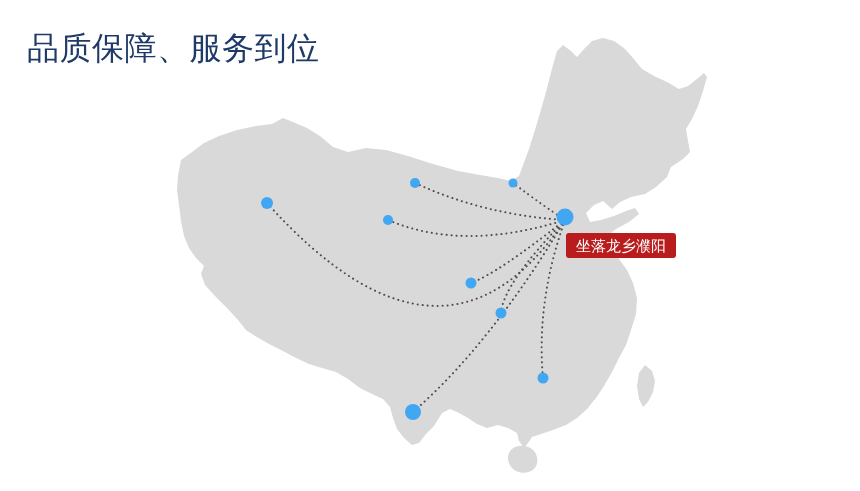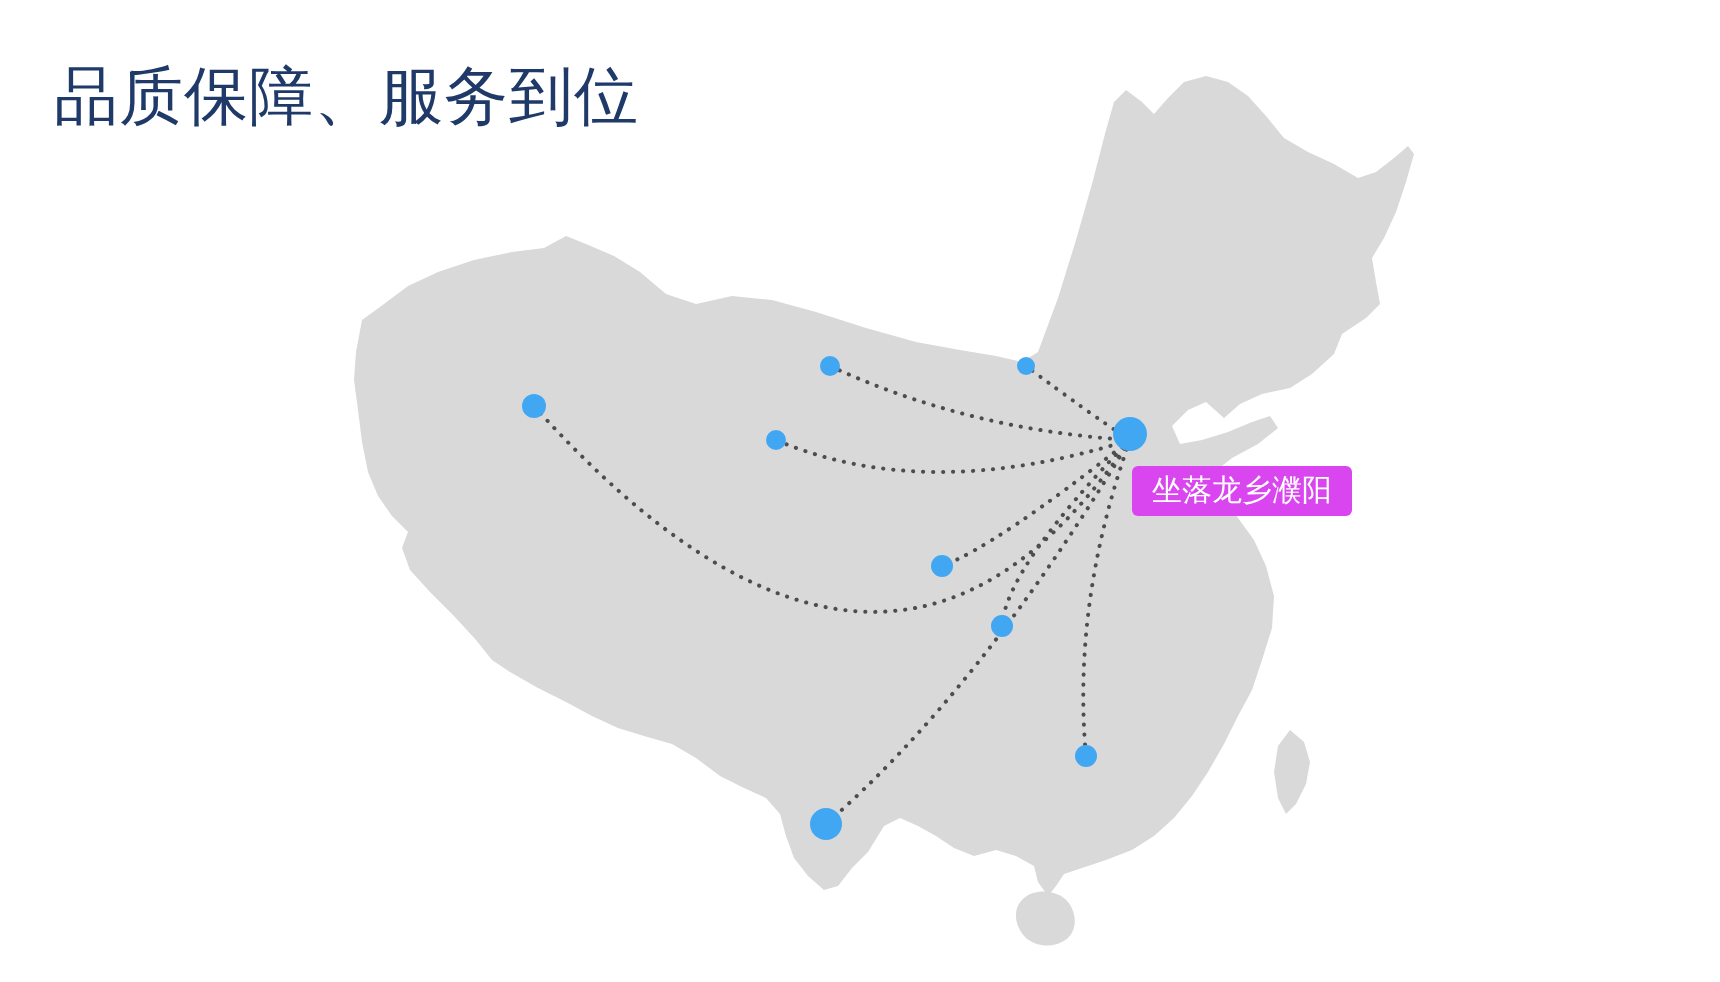--- a/index.html
+++ b/index.html
@@ -80,17 +80,17 @@
         <circle cx="388" cy="220" r="5" fill="#41a7f2"></circle>
         <circle cx="513" cy="183" r="4.5" fill="#41a7f2"></circle>
         <circle cx="471" cy="283" r="5.5" fill="#41a7f2"></circle>
         <circle cx="501" cy="313" r="5.5" fill="#41a7f2"></circle>
         <circle cx="543" cy="378" r="5.5" fill="#41a7f2"></circle>
         <circle cx="413" cy="412" r="8" fill="#41a7f2"></circle>
         <circle cx="565" cy="217" r="8.5" fill="#41a7f2"></circle>
       </g>
   </svg>
 
-  <div class="hub-label" style="background: #d946ef; color: rgb(255, 255, 255);">
+  <div class="hub-label" style="background: #b91c1c; color: rgb(255, 255, 255);">
     <span>坐落龙乡濮阳</span>
   </div>
 
 </div>
 
 </body></html>

